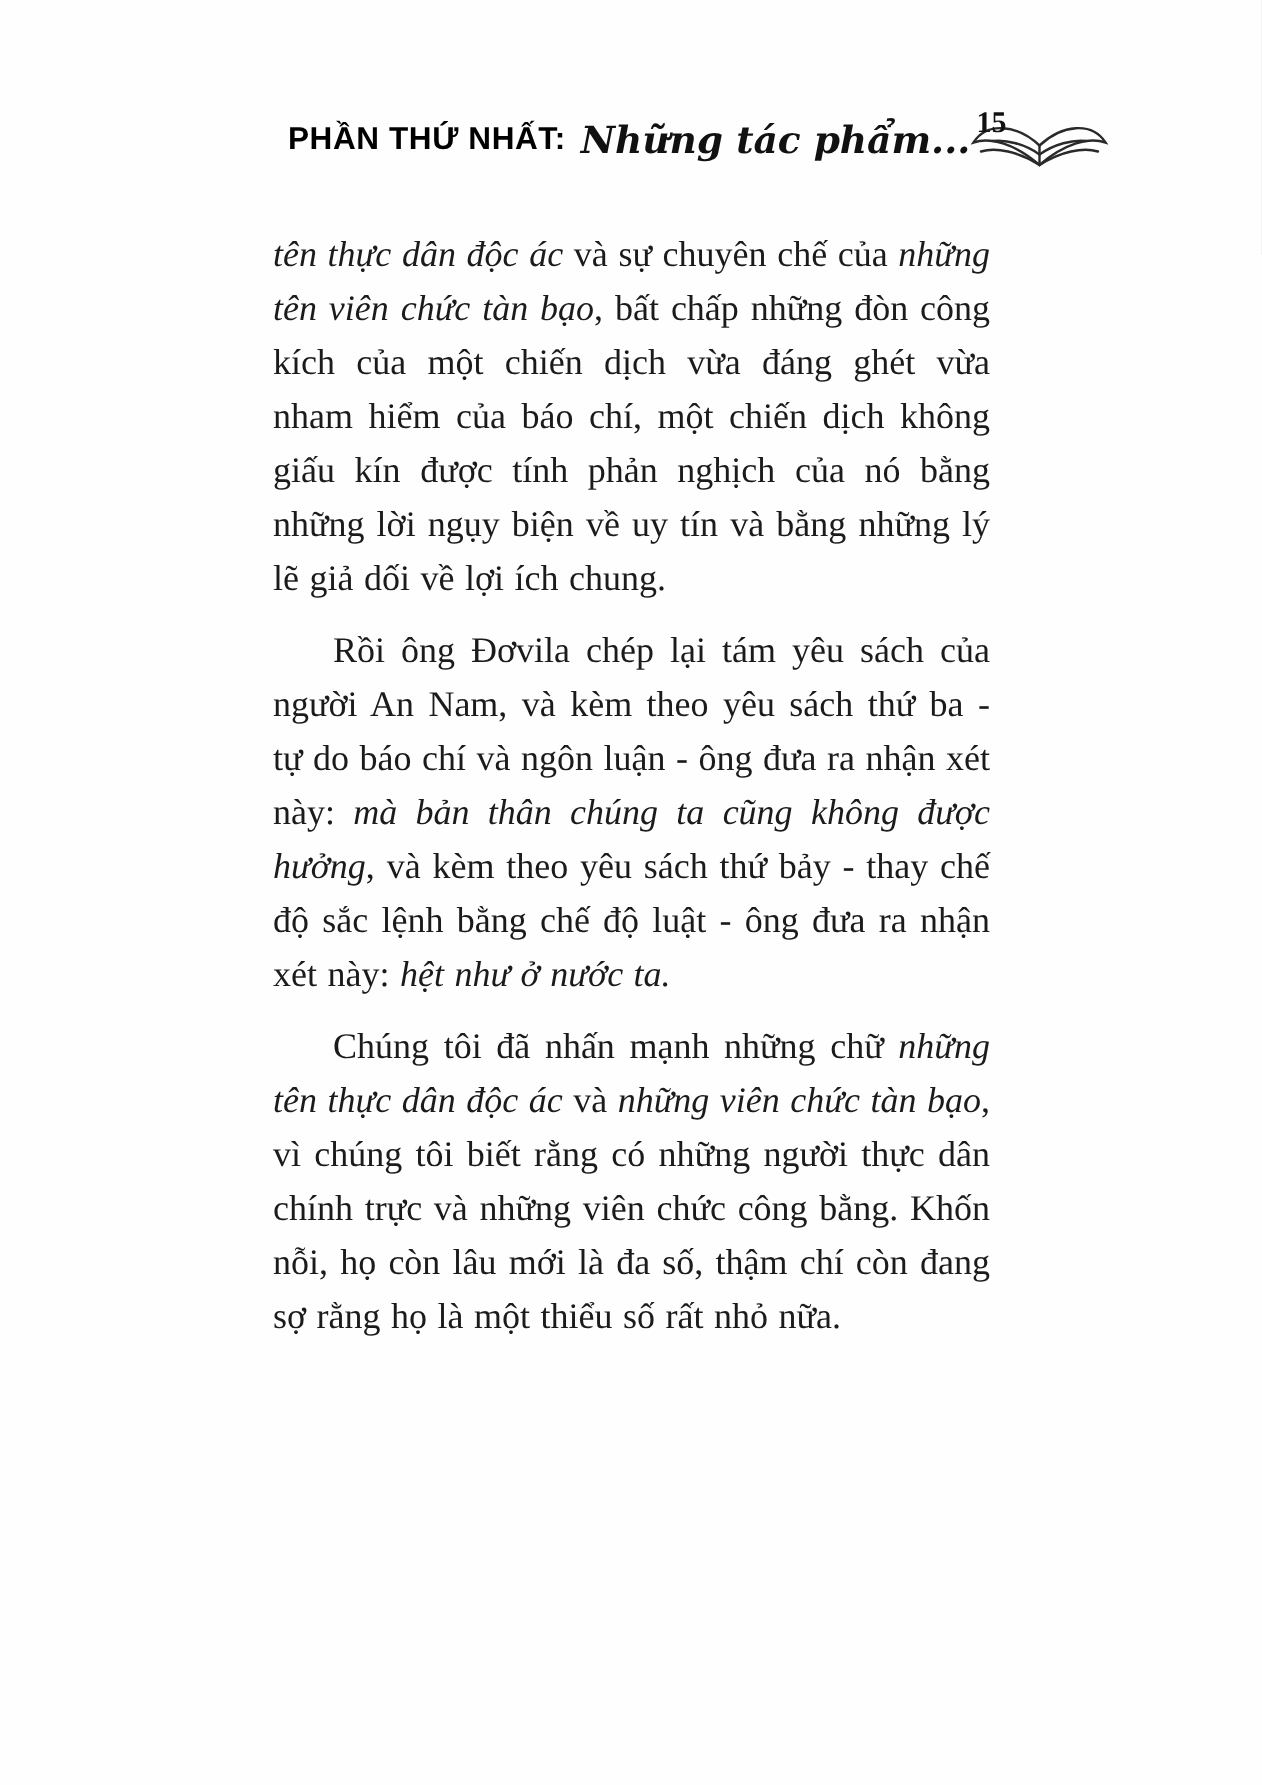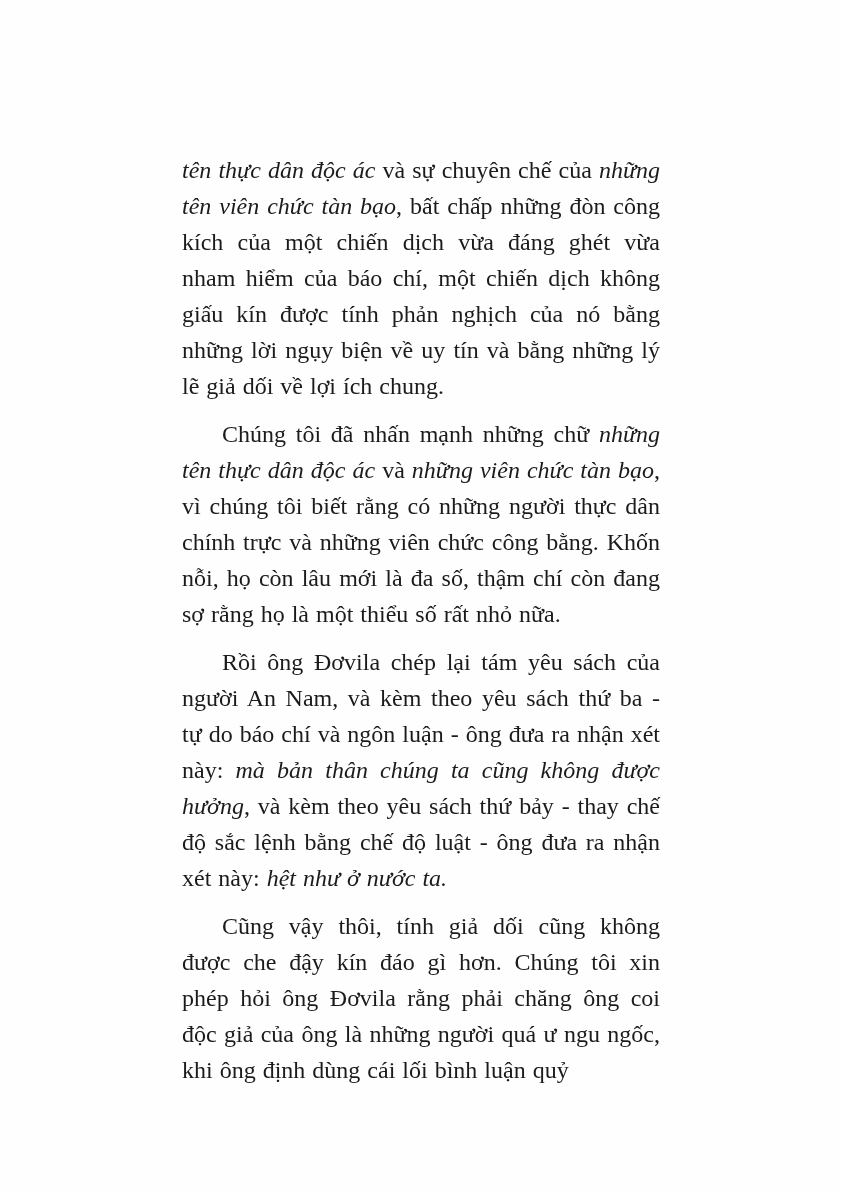--- a/index.html
+++ b/index.html
@@ -85,26 +85,43 @@
   }
   .it {
     font-style: italic;
   }
 </style>
 </head>
 <body>
 
 <div class="book-page">
 
+  <header class="page-header">
+    <span class="section-label">PHẦN THỨ NHẤT:</span>
+    <span class="section-title">Những tác phẩm...</span>
+    <span class="page-number-ornament">
+      <svg width="92" height="46" viewBox="0 0 92 46">
+        <g fill="none" stroke="#2a2a2a" stroke-width="1.6" stroke-linecap="round">
+          <path d="M46 40 C30 26 13 21 2 25 C11 11 31 13 46 27"></path>
+          <path d="M46 40 C62 26 79 21 90 25 C81 11 61 13 46 27"></path>
+          <path d="M46 40 C32 31 17 28 7 31"></path>
+          <path d="M46 40 C60 31 75 28 85 31"></path>
+          <path d="M46 27 L46 40"></path>
+          <path d="M46 33 C36 26 24 23 15 24"></path>
+          <path d="M46 33 C56 26 68 23 77 24"></path>
+        </g>
+      </svg>
+      <span class="page-number">15</span>
+    </span>
+  </header>
 
   <main class="page-body">
 
     <p class="para no-indent"><span class="it">tên thực dân độc ác </span><span>và sự chuyên chế của </span><span class="it">những tên viên chức tàn bạo</span><span>, bất chấp những đòn công kích của một chiến dịch vừa đáng ghét vừa nham hiểm của báo chí, một chiến dịch không giấu kín được tính phản nghịch của nó bằng những lời ngụy biện về uy tín và bằng những lý lẽ giả dối về lợi ích chung.</span></p>
 
+    <p class="para"><span>Rồi ông Đơvila chép lại tám yêu sách của người An Nam, và kèm theo yêu sách thứ ba - tự do báo chí và ngôn luận - ông đưa ra nhận xét này: </span><span class="it">mà bản thân chúng ta cũng không được hưởng</span><span>, và kèm theo yêu sách thứ bảy - thay chế độ sắc lệnh bằng chế độ luật - ông đưa ra nhận xét này: </span><span class="it">hệt như ở nước ta.</span></p>
+
     <p class="para"><span>Chúng tôi đã nhấn mạnh những chữ </span><span class="it">những tên thực dân độc ác</span><span> và </span><span class="it">những viên chức tàn bạo</span><span>, vì chúng tôi biết rằng có những người thực dân chính trực và những viên chức công bằng. Khốn nỗi, họ còn lâu mới là đa số, thậm chí còn đang sợ rằng họ là một thiểu số rất nhỏ nữa.</span></p>
 
-    <p class="para"><span>Rồi ông Đơvila chép lại tám yêu sách của người An Nam, và kèm theo yêu sách thứ ba - tự do báo chí và ngôn luận - ông đưa ra nhận xét này: </span><span class="it">mà bản thân chúng ta cũng không được hưởng</span><span>, và kèm theo yêu sách thứ bảy - thay chế độ sắc lệnh bằng chế độ luật - ông đưa ra nhận xét này: </span><span class="it">hệt như ở nước ta.</span></p>
-
-    <p class="para"><span>Cũng vậy thôi, tính giả dối cũng không được che đậy kín đáo gì hơn. Chúng tôi xin phép hỏi ông Đơvila rằng phải chăng ông coi độc giả của ông là những người quá ư ngu ngốc, khi ông định dùng cái lối bình luận quỷ</span></p>
 
   </main>
 
 </div>
 
 </body></html>

